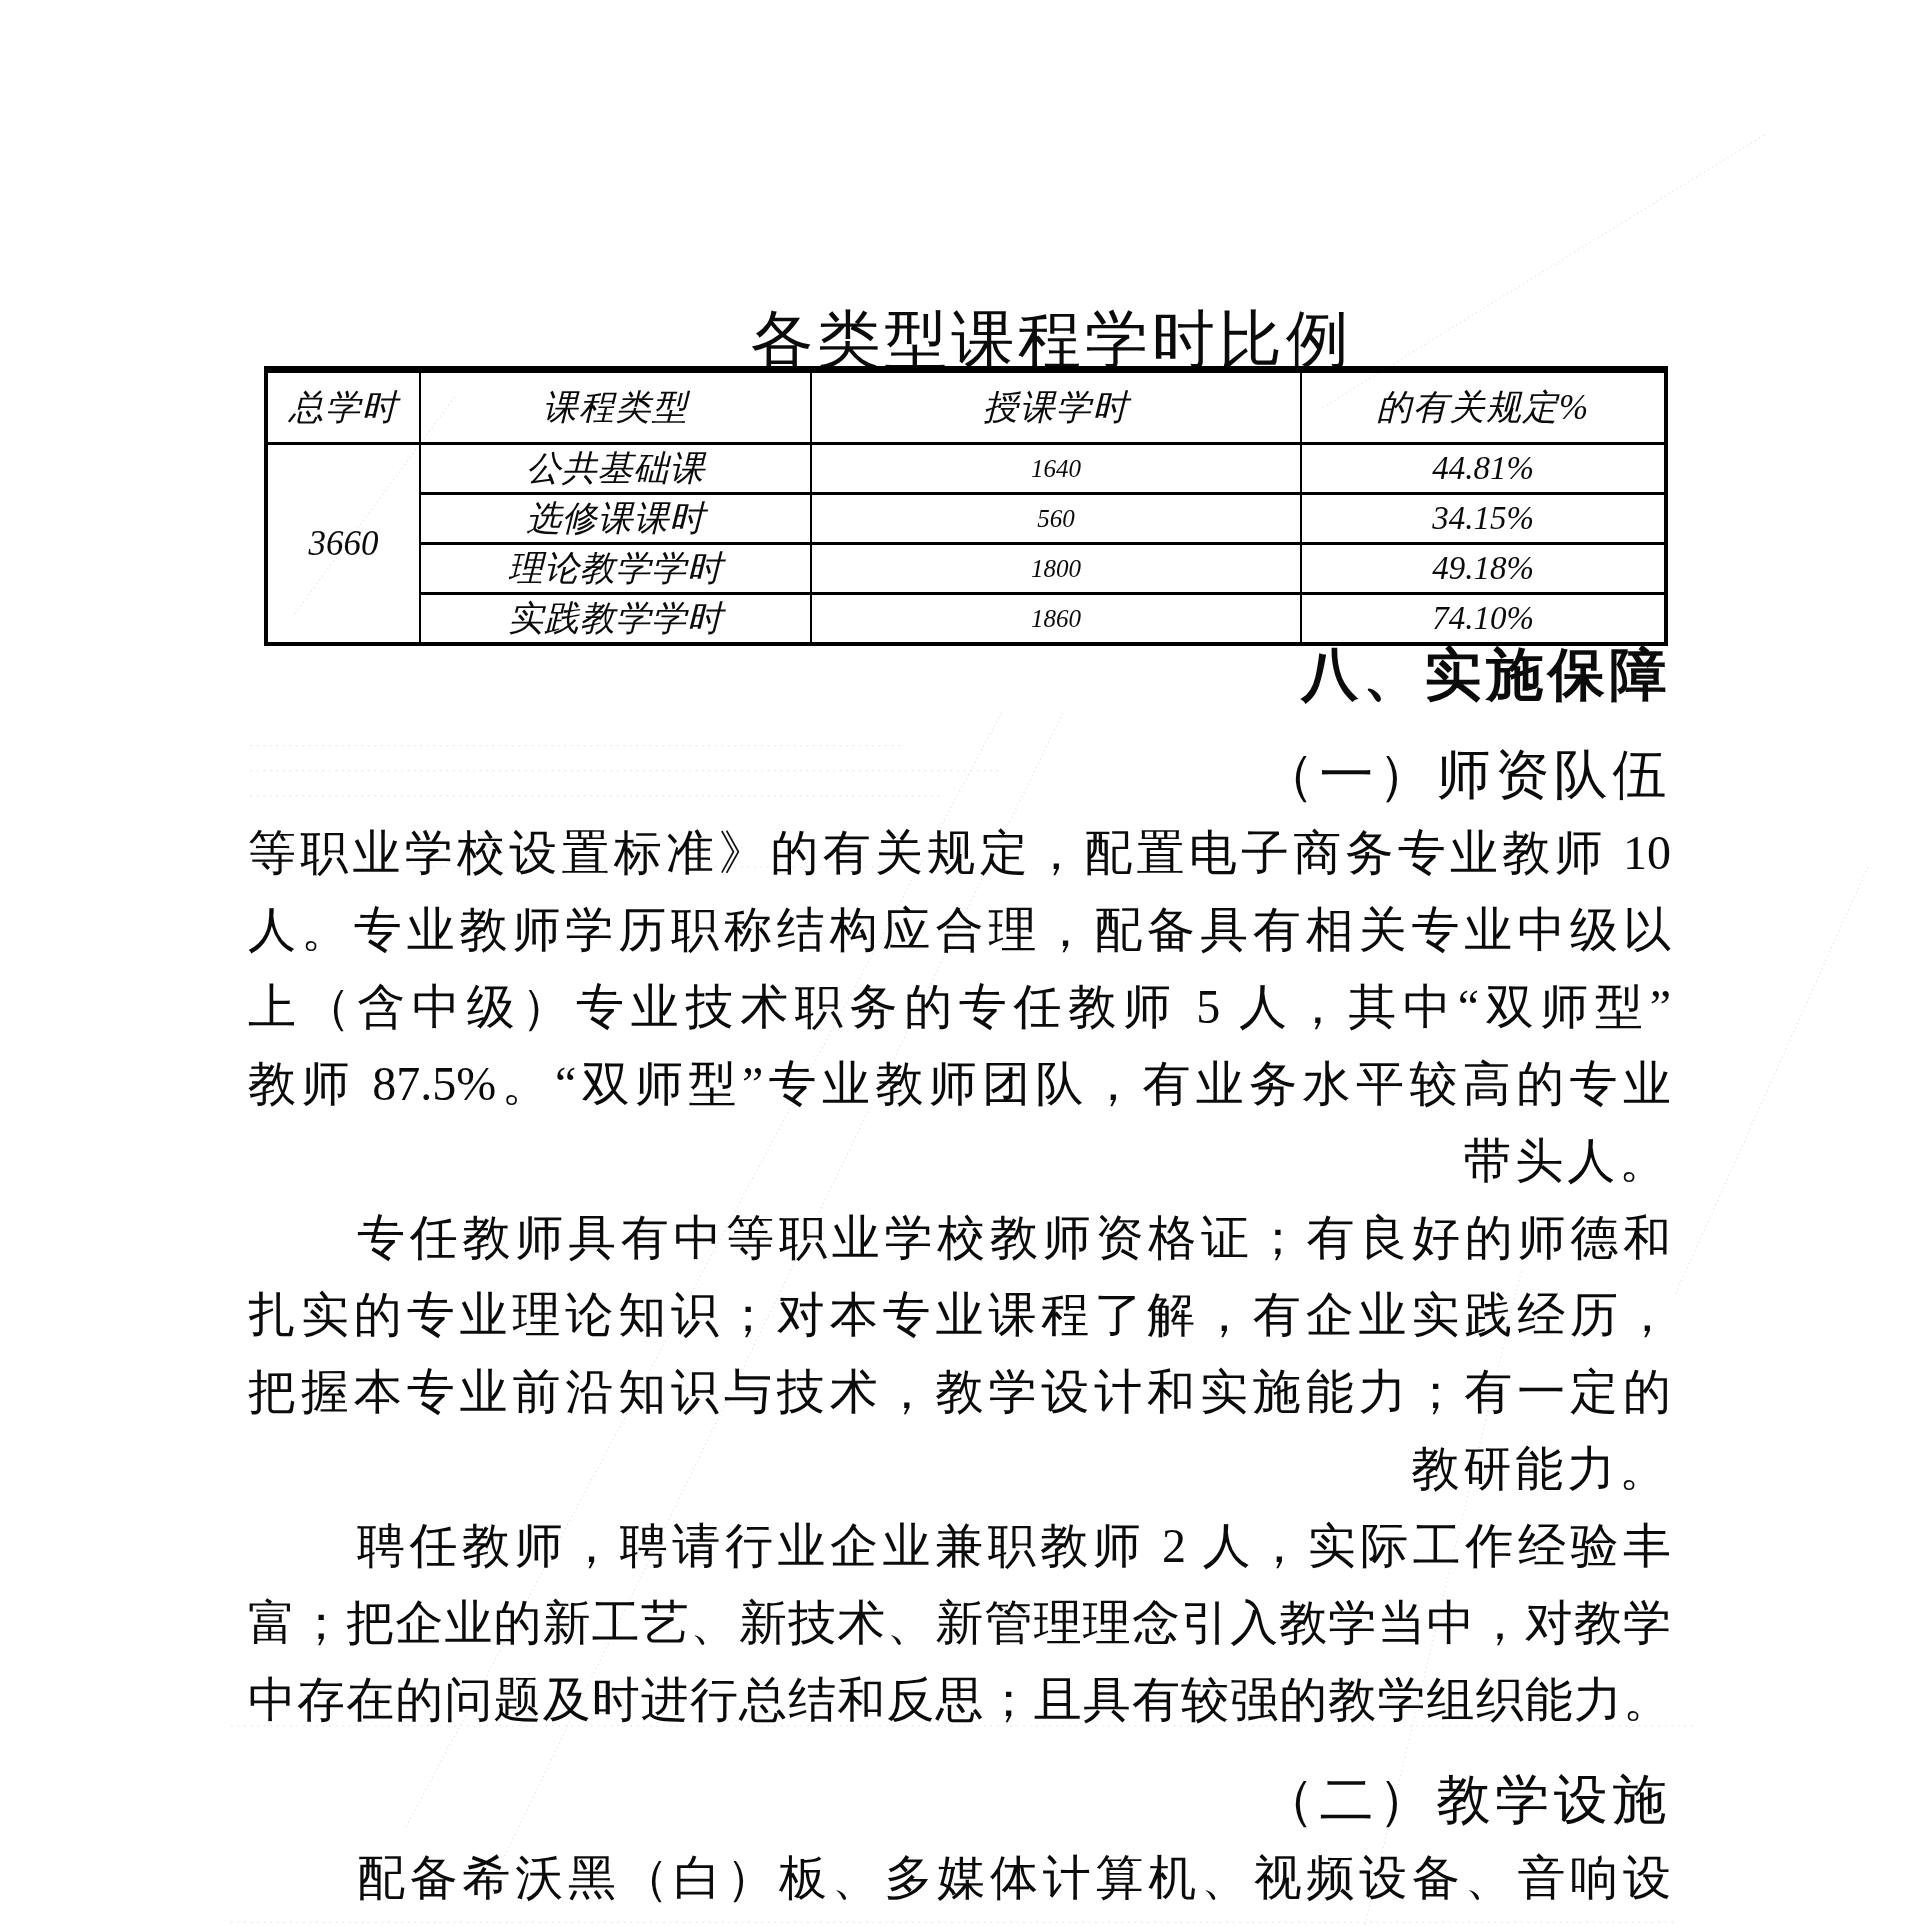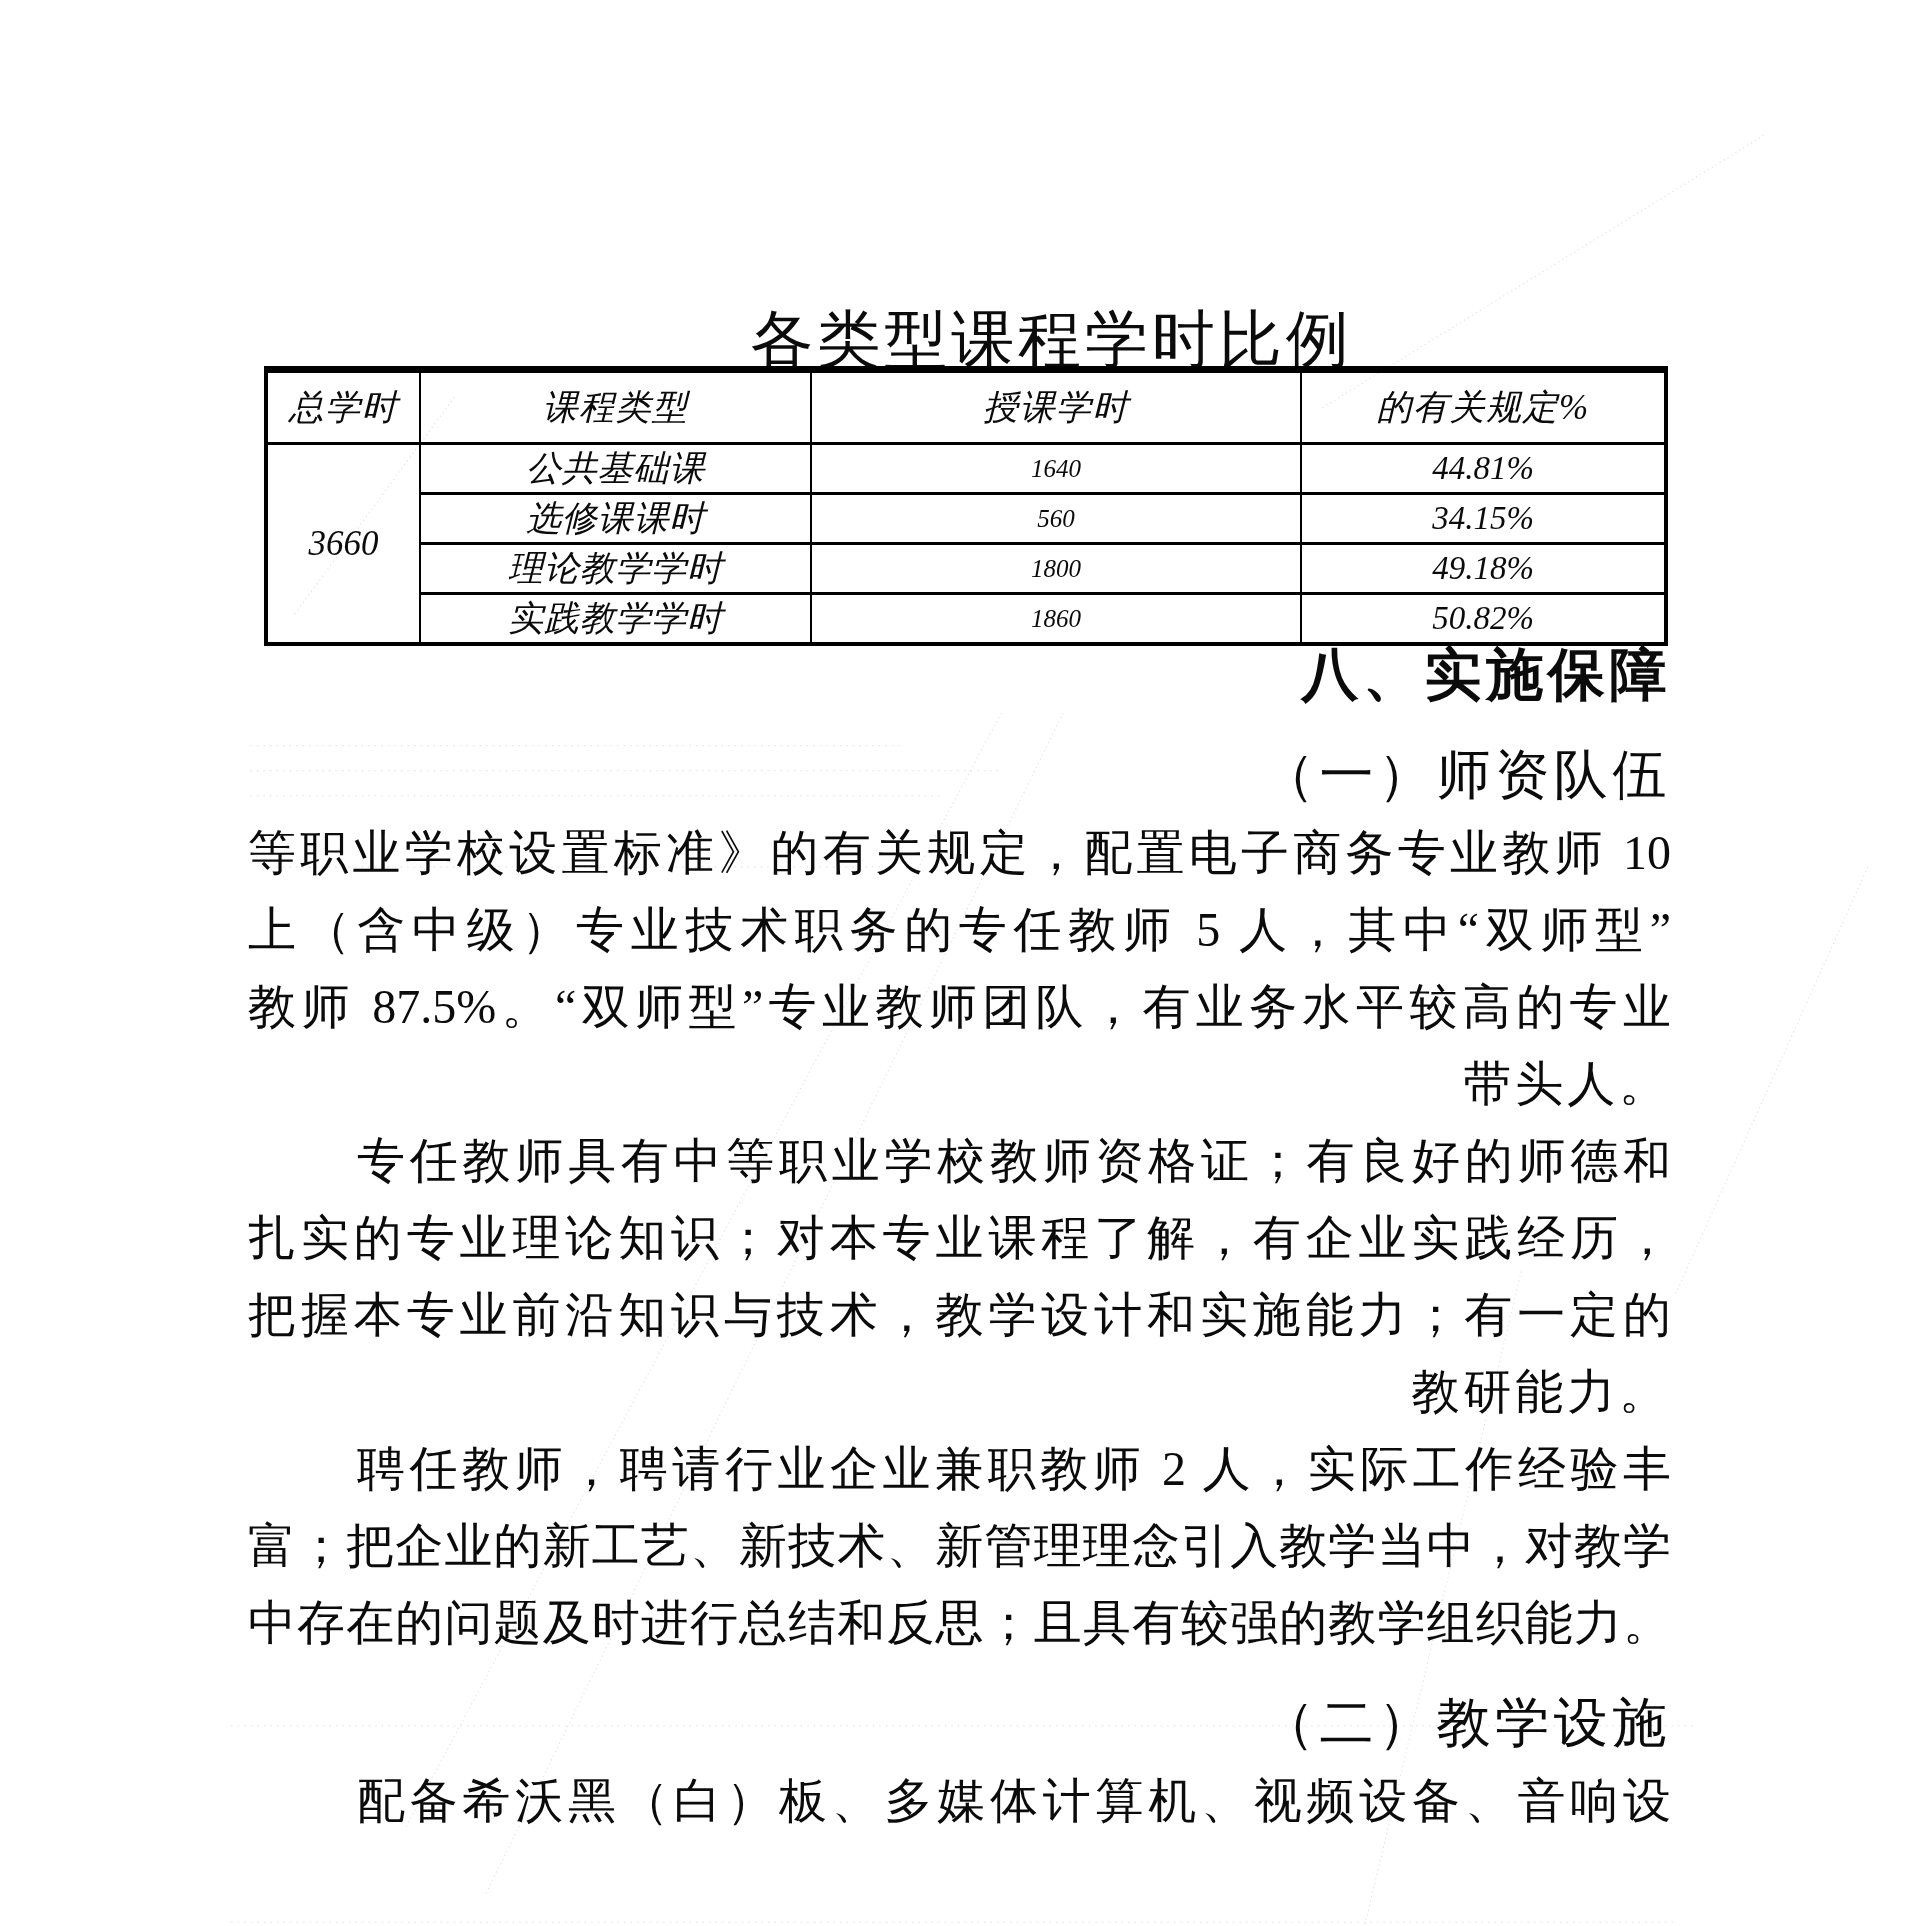--- a/index.html
+++ b/index.html
@@ -138,29 +138,30 @@
         <td class="cell-pct">34.15%</td>
       </tr>
       <tr>
         <td class="cell-type">理论教学学时</td>
         <td class="cell-hours">1800</td>
         <td class="cell-pct">49.18%</td>
       </tr>
       <tr>
         <td class="cell-type">实践教学学时</td>
         <td class="cell-hours">1860</td>
-        <td class="cell-pct">50.82%</td>
+        <td class="cell-pct">74.10%</td>
       </tr>
     </tbody>
 </table>
 
 <div class="text-flow">
     <div class="line heading indent">八、实施保障</div>
     <div class="line subheading indent">（一）师资队伍</div>
     <div class="line body justify">等职业学校设置标准》的有关规定，配置电子商务专业教师 10</div>
+    <div class="line body justify">人。专业教师学历职称结构应合理，配备具有相关专业中级以</div>
     <div class="line body justify">上（含中级）专业技术职务的专任教师 5 人，其中“双师型”</div>
     <div class="line body justify">教师 87.5%。“双师型”专业教师团队，有业务水平较高的专业</div>
     <div class="line body">带头人。</div>
     <div class="line body justify indent">专任教师具有中等职业学校教师资格证；有良好的师德和</div>
     <div class="line body justify">扎实的专业理论知识；对本专业课程了解，有企业实践经历，</div>
     <div class="line body justify">把握本专业前沿知识与技术，教学设计和实施能力；有一定的</div>
     <div class="line body">教研能力。</div>
     <div class="line body justify indent">聘任教师，聘请行业企业兼职教师 2 人，实际工作经验丰</div>
     <div class="line body justify">富；把企业的新工艺、新技术、新管理理念引入教学当中，对教学</div>
     <div class="line body justify">中存在的问题及时进行总结和反思；且具有较强的教学组织能力。</div>

